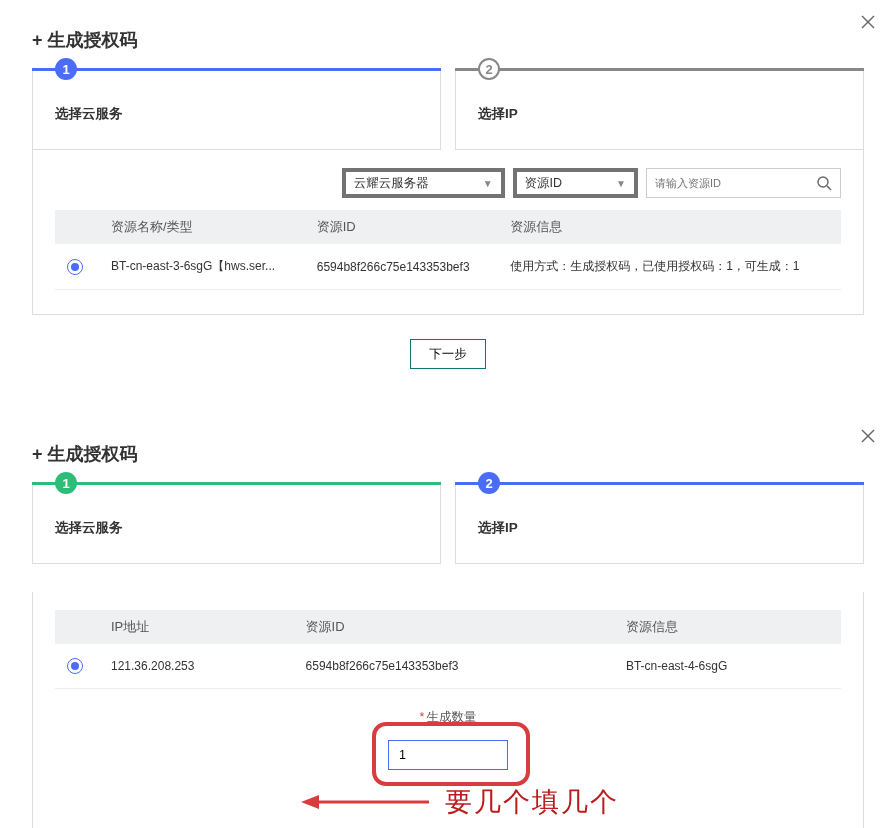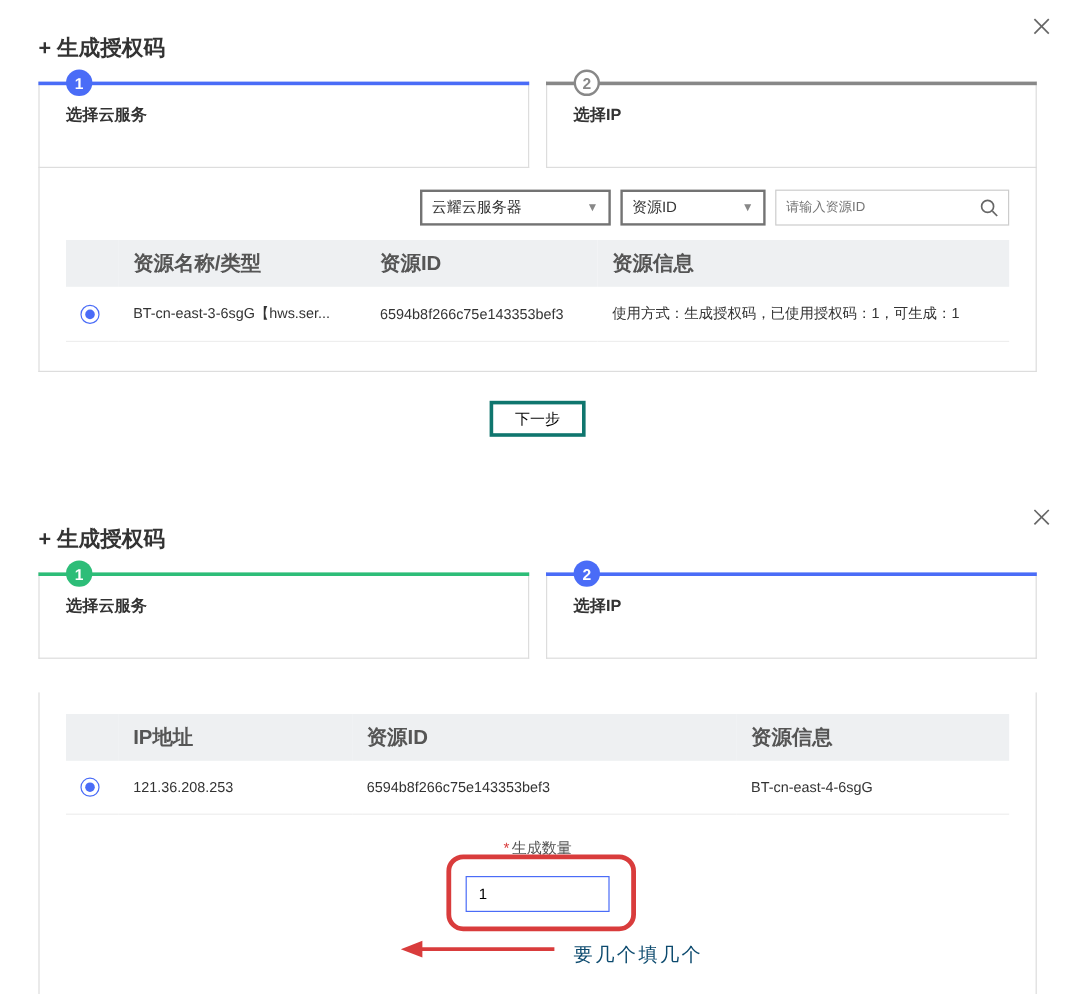--- a/index.html
+++ b/index.html
@@ -59,21 +59,21 @@
   border-radius: 50%;
   display: flex;
   align-items: center;
   justify-content: center;
   font-size: 13px;
   font-weight: 600;
 }
 .step-label {
   font-size: 13.5px;
   font-weight: 600;
-  margin-top: 1px;
+  margin-top: 19px;
   color: #333;
 }
 
 
 .m1-step1 .step-border-top { background: #4a6cf7; }
 .m1-step1 .step-num { background: #4a6cf7; color: #fff; }
 .m1-step2 .step-border-top { background: #888; }
 .m1-step2 .step-num { background: #fff; border: 2px solid #888; color: #888; }
 
 
@@ -92,21 +92,21 @@
 .m2 .content-box { margin-top: 28px; padding-top: 18px; }
 
 .filter-row {
   display: flex;
   justify-content: flex-end;
   gap: 8px;
   margin-bottom: 12px;
 }
 .select-box {
   height: 30px;
-  border: 2px solid #737373;
+  border: 4px solid #737373;
   padding: 0 8px;
   display: flex;
   align-items: center;
   justify-content: space-between;
   font-size: 12.5px;
   min-width: 110px;
   cursor: pointer;
   background: #fff;
   gap: 48px;
 }
@@ -128,22 +128,22 @@
 }
 .search-icon { color: #666; width: 16px; height: 16px; }
 
 .table { width: 100%; border-collapse: collapse; }
 .thead-row {
   background: #eef0f2;
 }
 .thead-row th {
   text-align: left;
   padding: 8px 12px;
-  font-size: 17px;
-  font-weight: 700;
+  font-size: 13px;
+  font-weight: 400;
   color: #555;
 }
 .tbody-row td {
   padding: 14px 12px;
   font-size: 12px;
   border-bottom: 1px solid #eee;
 }
 .radio-cell { width: 36px; }
 .radio {
   width: 16px;
@@ -191,37 +191,36 @@
 
 .annotation {
   display: flex;
   align-items: center;
   gap: 14px;
 }
 .arrow-left {
   color: #d93c3c;
 }
 .annotation-text {
-  color: #0c4a6e;
-  font-size: 16px;
+  color: #b91c1c;
+  font-size: 27px;
   letter-spacing: 2px;
-  margin-top: 12px;
 }
 
 .button-row {
   display: flex;
   justify-content: center;
   gap: 12px;
   margin-top: 24px;
 }
 .btn {
   height: 30px;
   padding: 0 18px;
   font-size: 12.5px;
-  border: 3px solid #0f766e;
+  border: 1px solid #0f766e;
   background: #fff;
   cursor: pointer;
 }
 .btn-primary {
   background: #8b5cf6;
   border-color: #d93c3c;
   color: #fff;
 }
 
 .col-narrow { width: 44px; }

